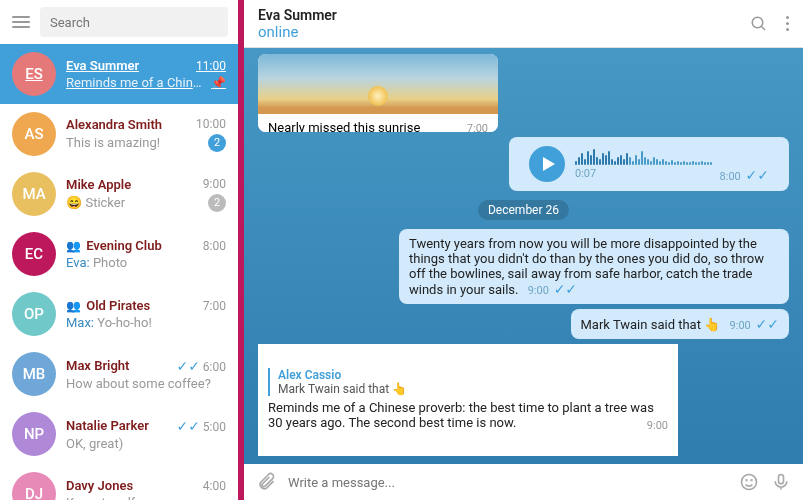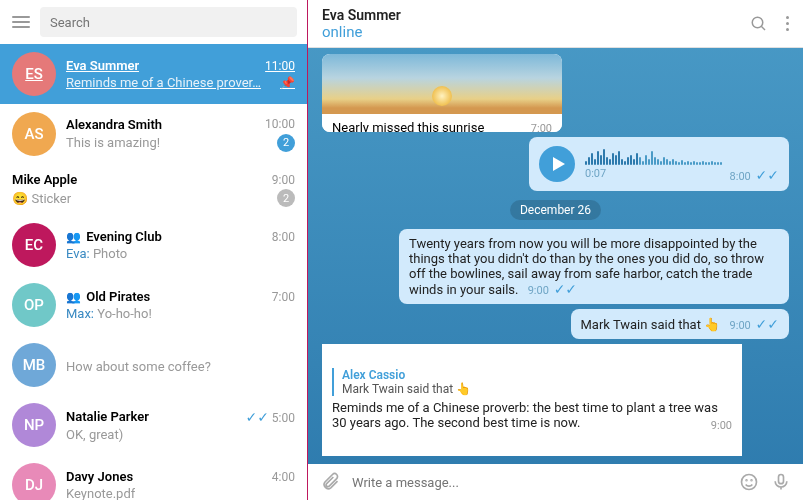--- a/index.html
+++ b/index.html
@@ -1,29 +1,29 @@
 <!DOCTYPE html>
 <html><head>
 <meta charset="utf-8">
 <style>
 * { box-sizing: border-box; margin: 0; padding: 0; font-family: -apple-system, BlinkMacSystemFont, "Segoe UI", Roboto, sans-serif; }
 body { width: 803px; height: 500px; overflow: hidden; display: flex; background: #fff; }
-.sidebar { width: 308px; border-right: 1px solid #be185d; display: flex; flex-direction: column; }
+.sidebar { width: 244px; border-right: 6px solid #be185d; display: flex; flex-direction: column; }
 .sidebar-top { display: flex; align-items: center; padding: 7px 10px; gap: 8px; }
 .menu-icon { width: 22px; height: 22px; display: flex; flex-direction: column; justify-content: center; gap: 3px; cursor: pointer; padding: 2px; }
 .menu-icon span { height: 2px; background: #999; border-radius: 1px; }
 .search-box { flex: 1; background: #f1f1f1; border-radius: 4px; height: 30px; padding: 0 10px; display: flex; align-items: center; }
 .search-box input { border: none; background: transparent; outline: none; font-size: 13px; width: 100%; color: #777; }
 .chat-list { flex: 1; overflow-y: auto; }
 .chat-item { display: flex; padding: 8px 12px; gap: 10px; cursor: pointer; align-items: center; }
 .chat-item.active { background: #419fd9; color: #fff; text-decoration: underline; }
 .avatar { width: 44px; height: 44px; border-radius: 50%; display: flex; align-items: center; justify-content: center; color: #fff; font-size: 15px; font-weight: 500; flex-shrink: 0; }
 .chat-body { flex: 1; min-width: 0; }
 .chat-top { display: flex; justify-content: space-between; align-items: center; }
-.chat-name { font-weight: 600; font-size: 13px; color: #000000; white-space: nowrap; overflow: hidden; text-overflow: ellipsis; }
+.chat-name { font-weight: 600; font-size: 13px; color: #7f1d1d; white-space: nowrap; overflow: hidden; text-overflow: ellipsis; }
 .chat-item.active .chat-name { color: #fff; }
 .chat-time { font-size: 12px; color: #999; flex-shrink: 0; margin-left: 6px; }
 .chat-item.active .chat-time { color: #fff; }
 .chat-bottom { display: flex; justify-content: space-between; align-items: center; margin-top: 2px; }
 .chat-preview { font-size: 13px; color: #999; white-space: nowrap; overflow: hidden; text-overflow: ellipsis; }
 .chat-item.active .chat-preview { color: #e6f1f9; }
 .chat-preview .sender { color: #3a8ac2; }
 .badge { background: #419fd9; color: #fff; border-radius: 10px; min-width: 18px; height: 18px; font-size: 11px; display: flex; align-items: center; justify-content: center; padding: 0 5px; }
 .badge.muted { background: #bbb; }
 .checks { color: #419fd9; font-size: 14px; }
@@ -106,20 +106,21 @@
             <span class="chat-name">Alexandra Smith</span>
             <span class="chat-time">10:00</span>
           </div>
           <div class="chat-bottom">
             <span class="chat-preview">This is amazing!</span>
             <span class="badge ">2</span>
           </div>
         </div>
       </div>
       <div class="chat-item">
+        <div class="avatar" style="background:#e8c060">MA</div>
         <div class="chat-body">
           <div class="chat-top">
             <span class="chat-name">Mike Apple</span>
             <span class="chat-time">9:00</span>
           </div>
           <div class="chat-bottom">
             <span class="chat-preview">😄 Sticker</span>
             <span class="badge muted">2</span>
           </div>
         </div>
@@ -144,20 +145,24 @@
             <span class="chat-time">7:00</span>
           </div>
           <div class="chat-bottom">
             <span class="chat-preview"><span class="sender">Max:</span> Yo-ho-ho!</span>
           </div>
         </div>
       </div>
       <div class="chat-item">
         <div class="avatar" style="background:#6fa8d8">MB</div>
         <div class="chat-body">
+          <div class="chat-top">
+            <span class="chat-name">Max Bright</span>
+            <span class="chat-time"><span class="checks">✓✓</span> 6:00</span>
+          </div>
           <div class="chat-bottom">
             <span class="chat-preview">How about some coffee?</span>
           </div>
         </div>
       </div>
       <div class="chat-item">
         <div class="avatar" style="background:#b088d8">NP</div>
         <div class="chat-body">
           <div class="chat-top">
             <span class="chat-name">Natalie Parker</span>
@@ -205,21 +210,21 @@
   <div class="messages">
     <div class="msg-img">
       <div class="sky"></div>
       <div class="caption">
         <span>Nearly missed this sunrise</span>
         <span class="time">7:00</span>
       </div>
     </div>
 
     <div class="msg-out">
-      <div class="bubble-out" style="padding:8px 10px;">
+      <div class="bubble-out" style="padding:8px 20px;">
         <div class="voice">
           <div class="play-btn"></div>
           <div style="flex:1;">
             <div class="waveform" id="wf">
                 <span class="played" style="height: 4px;"></span>
                 <span class="played" style="height: 8px;"></span>
                 <span class="played" style="height: 12px;"></span>
                 <span class="played" style="height: 6px;"></span>
                 <span class="played" style="height: 14px;"></span>
                 <span class="played" style="height: 10px;"></span>

